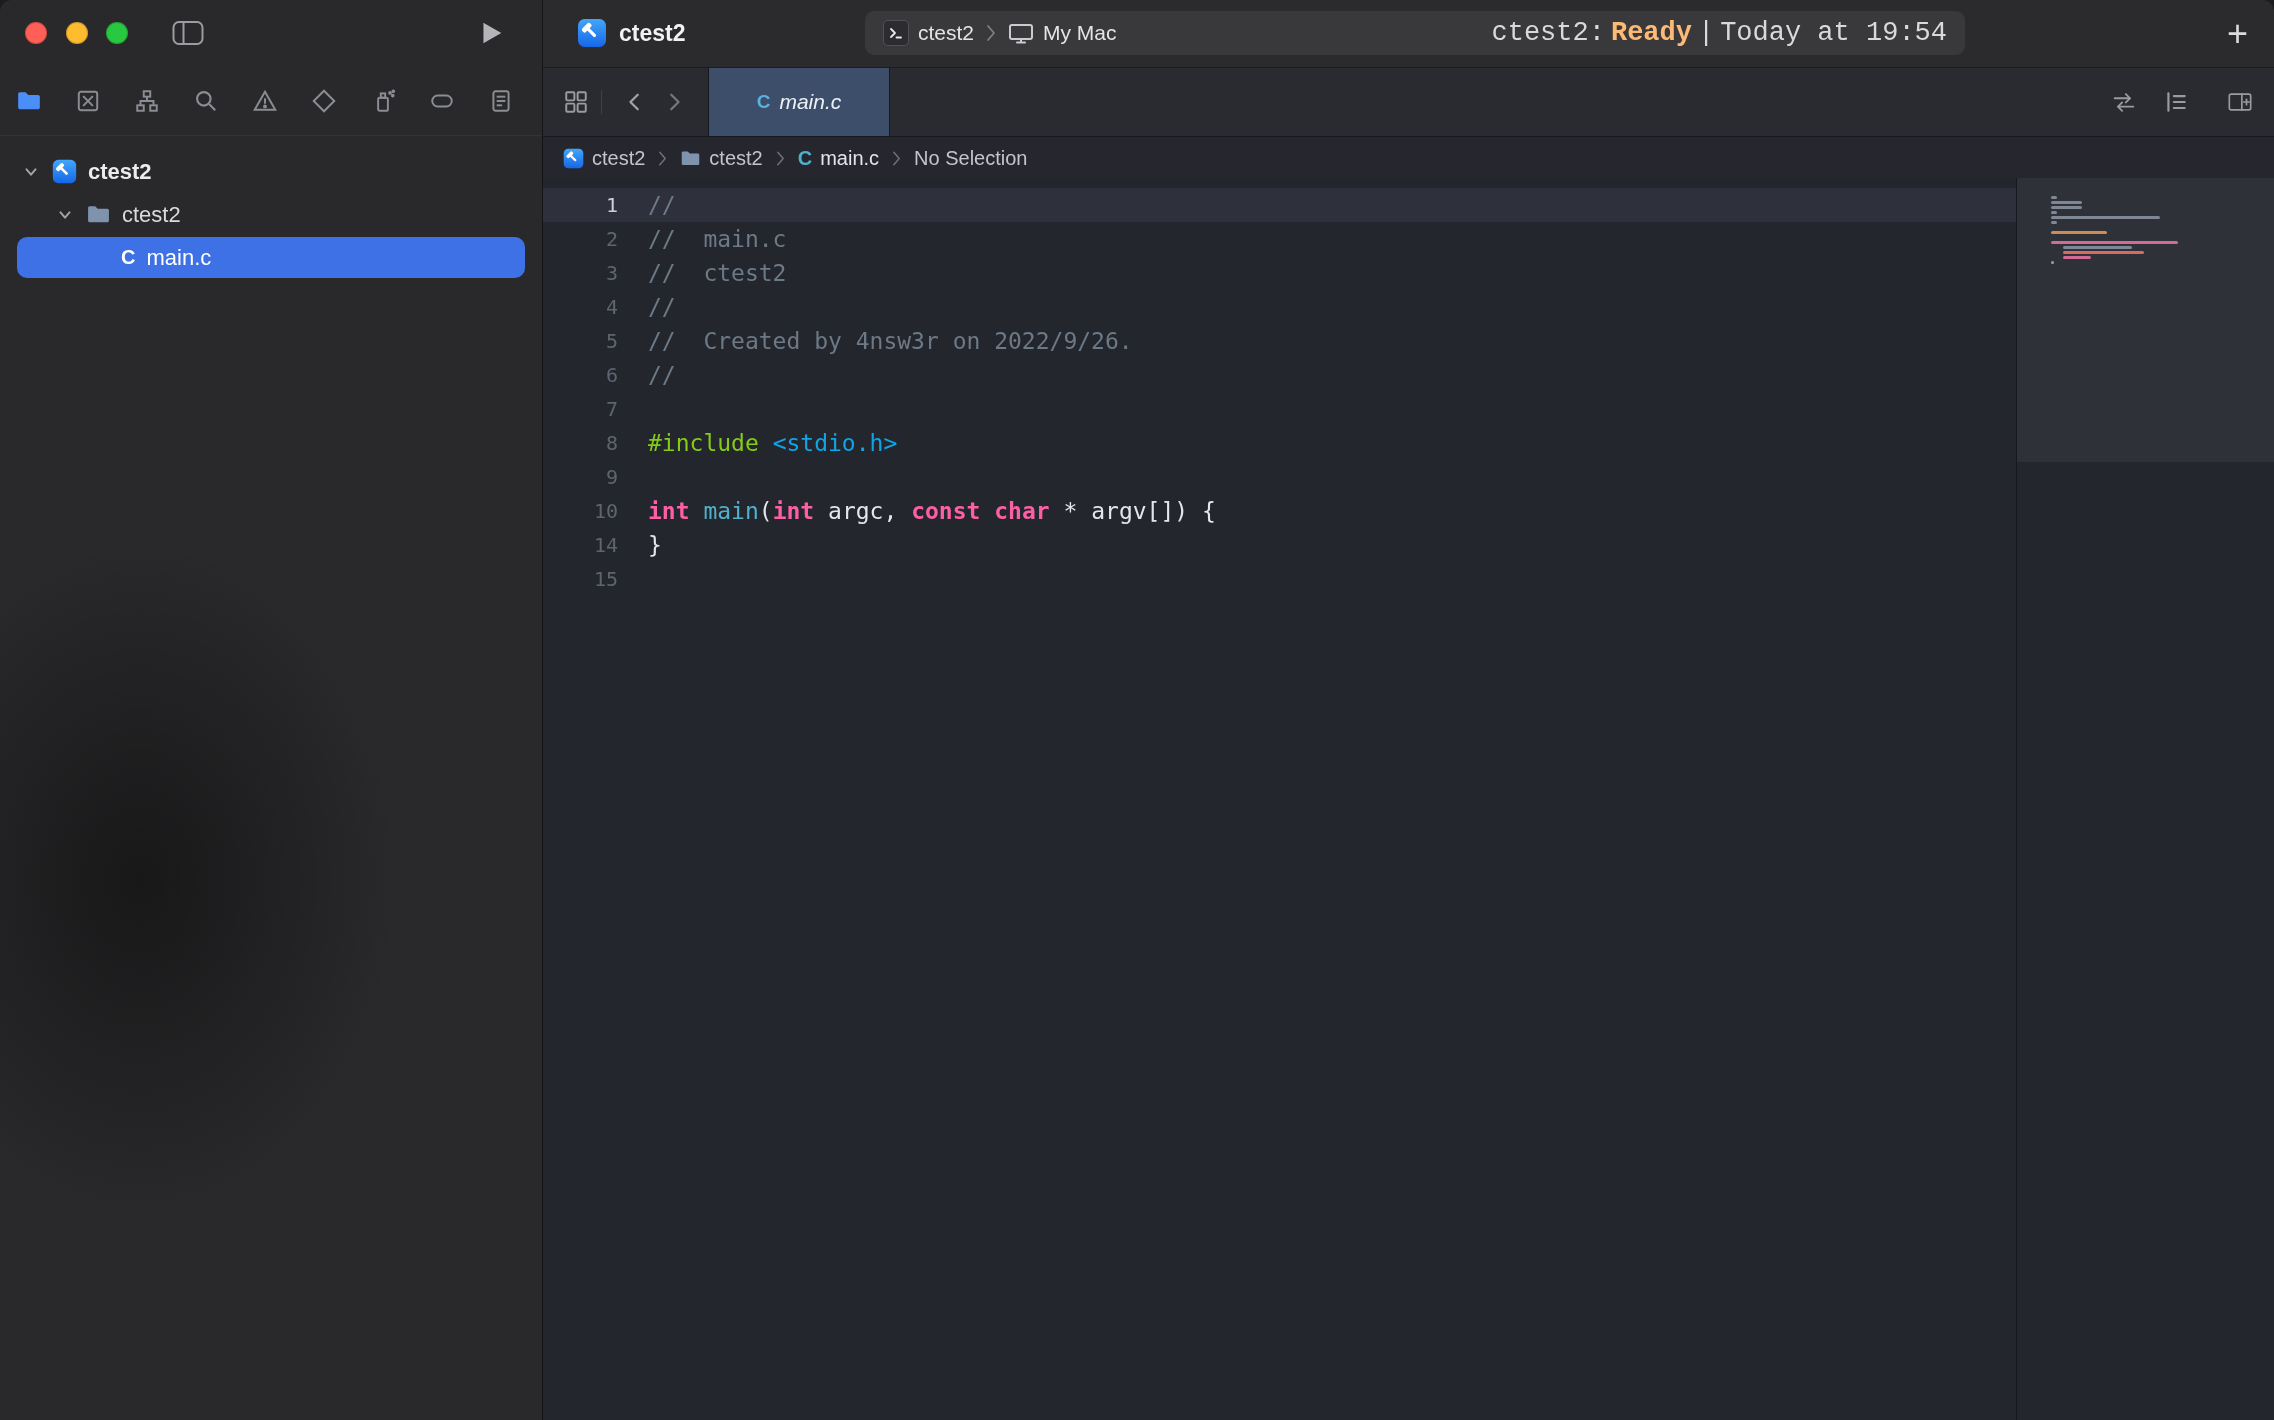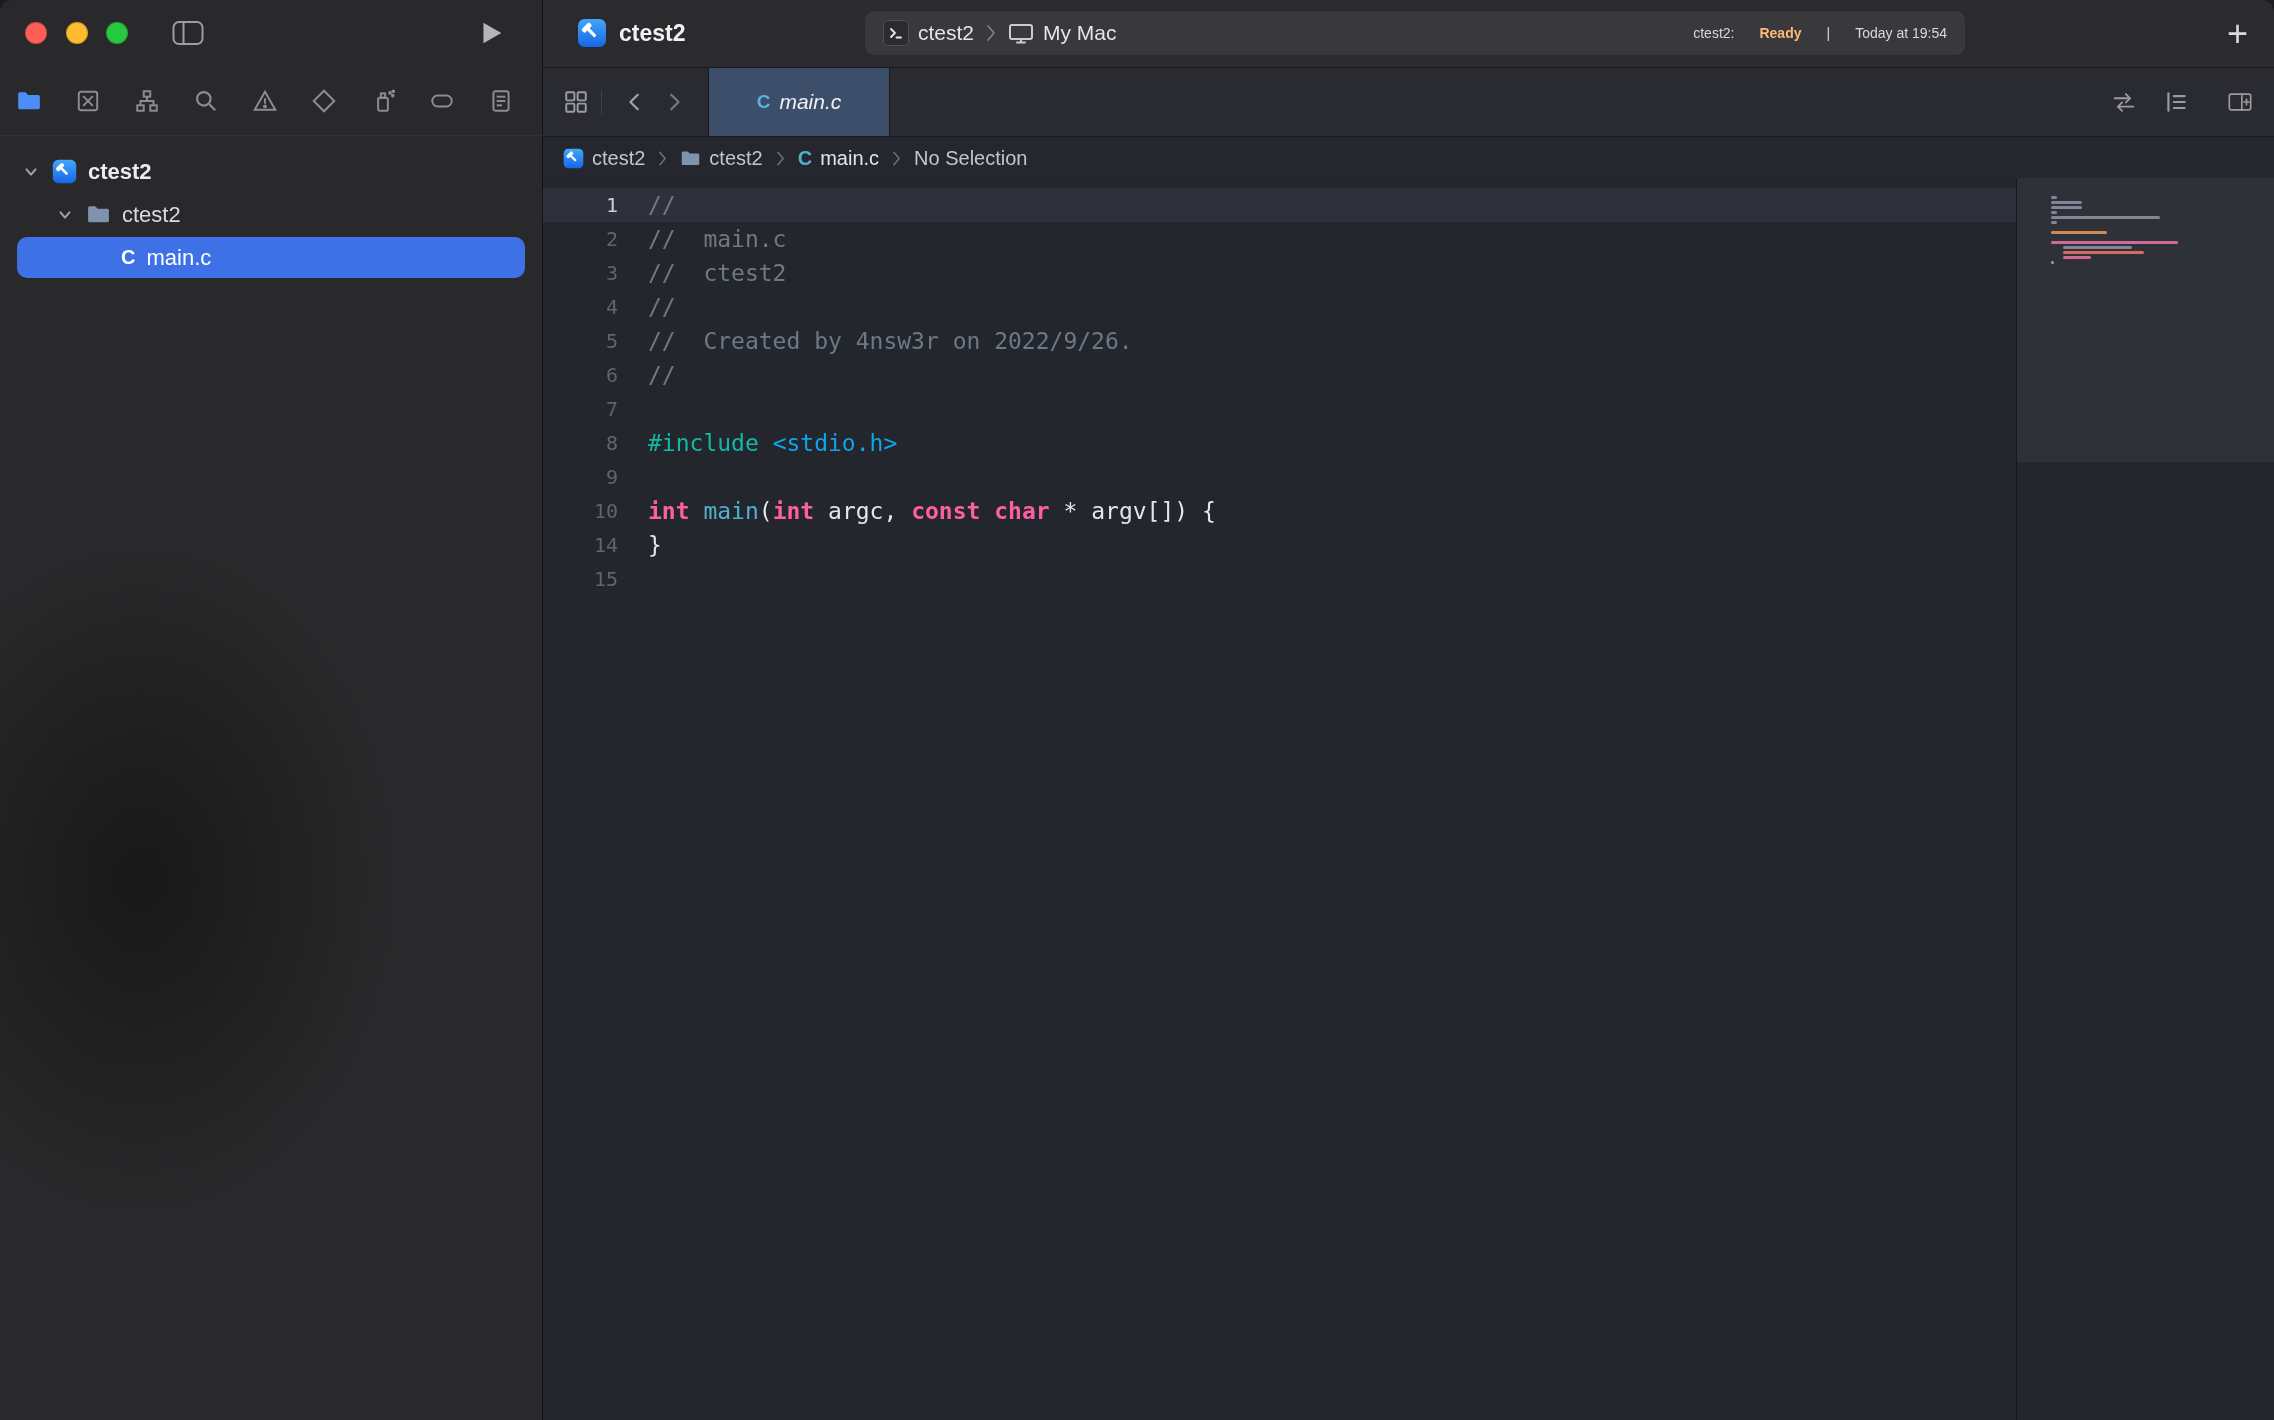--- a/index.html
+++ b/index.html
@@ -33,21 +33,21 @@
   .tree-row.selected .c-badge{color:#ffffff;}
   
   .main{position:absolute;left:543px;top:0;right:0;height:1420px;}
   .toolbar{position:relative;height:67px;background:#2b2b2d;border-bottom:1px solid #1b1c1f;}
   .app-icon{position:absolute;left:34px;top:18px;width:30px;height:30px;}
   .proj-title{position:absolute;left:76px;top:0;height:67px;display:flex;align-items:center;font-size:23px;font-weight:700;color:#f2f2f4;}
   .scheme-capsule{position:absolute;left:322px;top:11px;width:1100px;height:44px;background:#39393c;border-radius:9px;
     display:flex;align-items:center;padding:0 18px;box-sizing:border-box;font-size:21px;color:#e4e4e7;}
   .scheme-left{display:flex;align-items:center;gap:9px;}
   .crumb-chev{display:flex;margin:0 3px;}
-  .status-right{margin-left:auto;display:flex;align-items:center;gap:25px;color:#d9d9dc;font-size:14px;}
+  .status-right{margin-left:auto;display:flex;align-items:center;gap:6px;color:#d9d9dc;font-size:27px;font-family:Liberation Mono, monospace;}
   .status-right .bold{font-weight:700;color:#fdba74;}
   .plus-btn{position:absolute;right:26px;top:0;height:67px;display:flex;align-items:center;font-size:36px;font-weight:300;color:#d9d9de;}
   .term-tile{width:24px;height:24px;border-radius:5px;background:#2c2c30;border:1px solid #515155;display:flex;align-items:center;justify-content:center;}
   
   .tabbar{position:relative;height:68px;background:#2a2b30;border-bottom:1px solid #191a1e;}
   .tb-icon{position:absolute;top:0;height:68px;display:flex;align-items:center;justify-content:center;width:26px;}
   .tb-divider{position:absolute;left:58px;top:22px;width:1px;height:24px;background:#3e3f44;}
   .tab-active{position:absolute;left:165px;top:0;width:180px;height:68px;background:#3d4e6b;border-left:1px solid #17181c;border-right:1px solid #17181c;
     display:flex;align-items:center;justify-content:center;gap:9px;}
   .tab-active .c-badge{color:#5bb2dd;font-size:19px;}
@@ -61,21 +61,21 @@
   
   .editor{position:absolute;left:0;top:178px;width:1473px;bottom:0;background:#24262d;padding-top:10px;box-sizing:border-box;}
   .code-line{display:flex;height:34px;line-height:34px;white-space:pre;}
   .code-line.current{background:#2e313c;}
   .gutter{display:inline-block;width:75px;padding-right:20px;text-align:right;color:#5e6571;font-family:"DejaVu Sans Mono",monospace;font-size:20px;}
   .code-line.current .gutter{color:#ccd0d8;}
   .code-text{margin-left:10px;font-family:"DejaVu Sans Mono",monospace;font-size:23px;}
   .tok-comment{color:#6c7986;}
   .tok-plain{color:#e3e6ee;}
   .tok-kw{color:#fc5fa3;font-weight:700;}
-  .tok-pre{color:#14b8a6;}
+  .tok-pre{color:#84cc16;}
   .tok-str{color:#0ea5e9;}
   .tok-esc{color:#fd77a8;}
   .tok-num{color:#d0bf69;}
   .tok-fn{color:#4fb2cc;}
   .tok-call{color:#5fafd9;}
   
   .minimap{position:absolute;left:1473px;right:0;top:178px;bottom:0;background:#24262d;border-left:1px solid #17181c;}
   .mm-viewport{position:absolute;left:0;right:0;top:0;height:284px;background:#2e3138;}
   .mm-lines{position:absolute;left:34px;top:18px;}
   .mm-bar{height:3px;margin-bottom:2px;border-radius:1.5px;}

